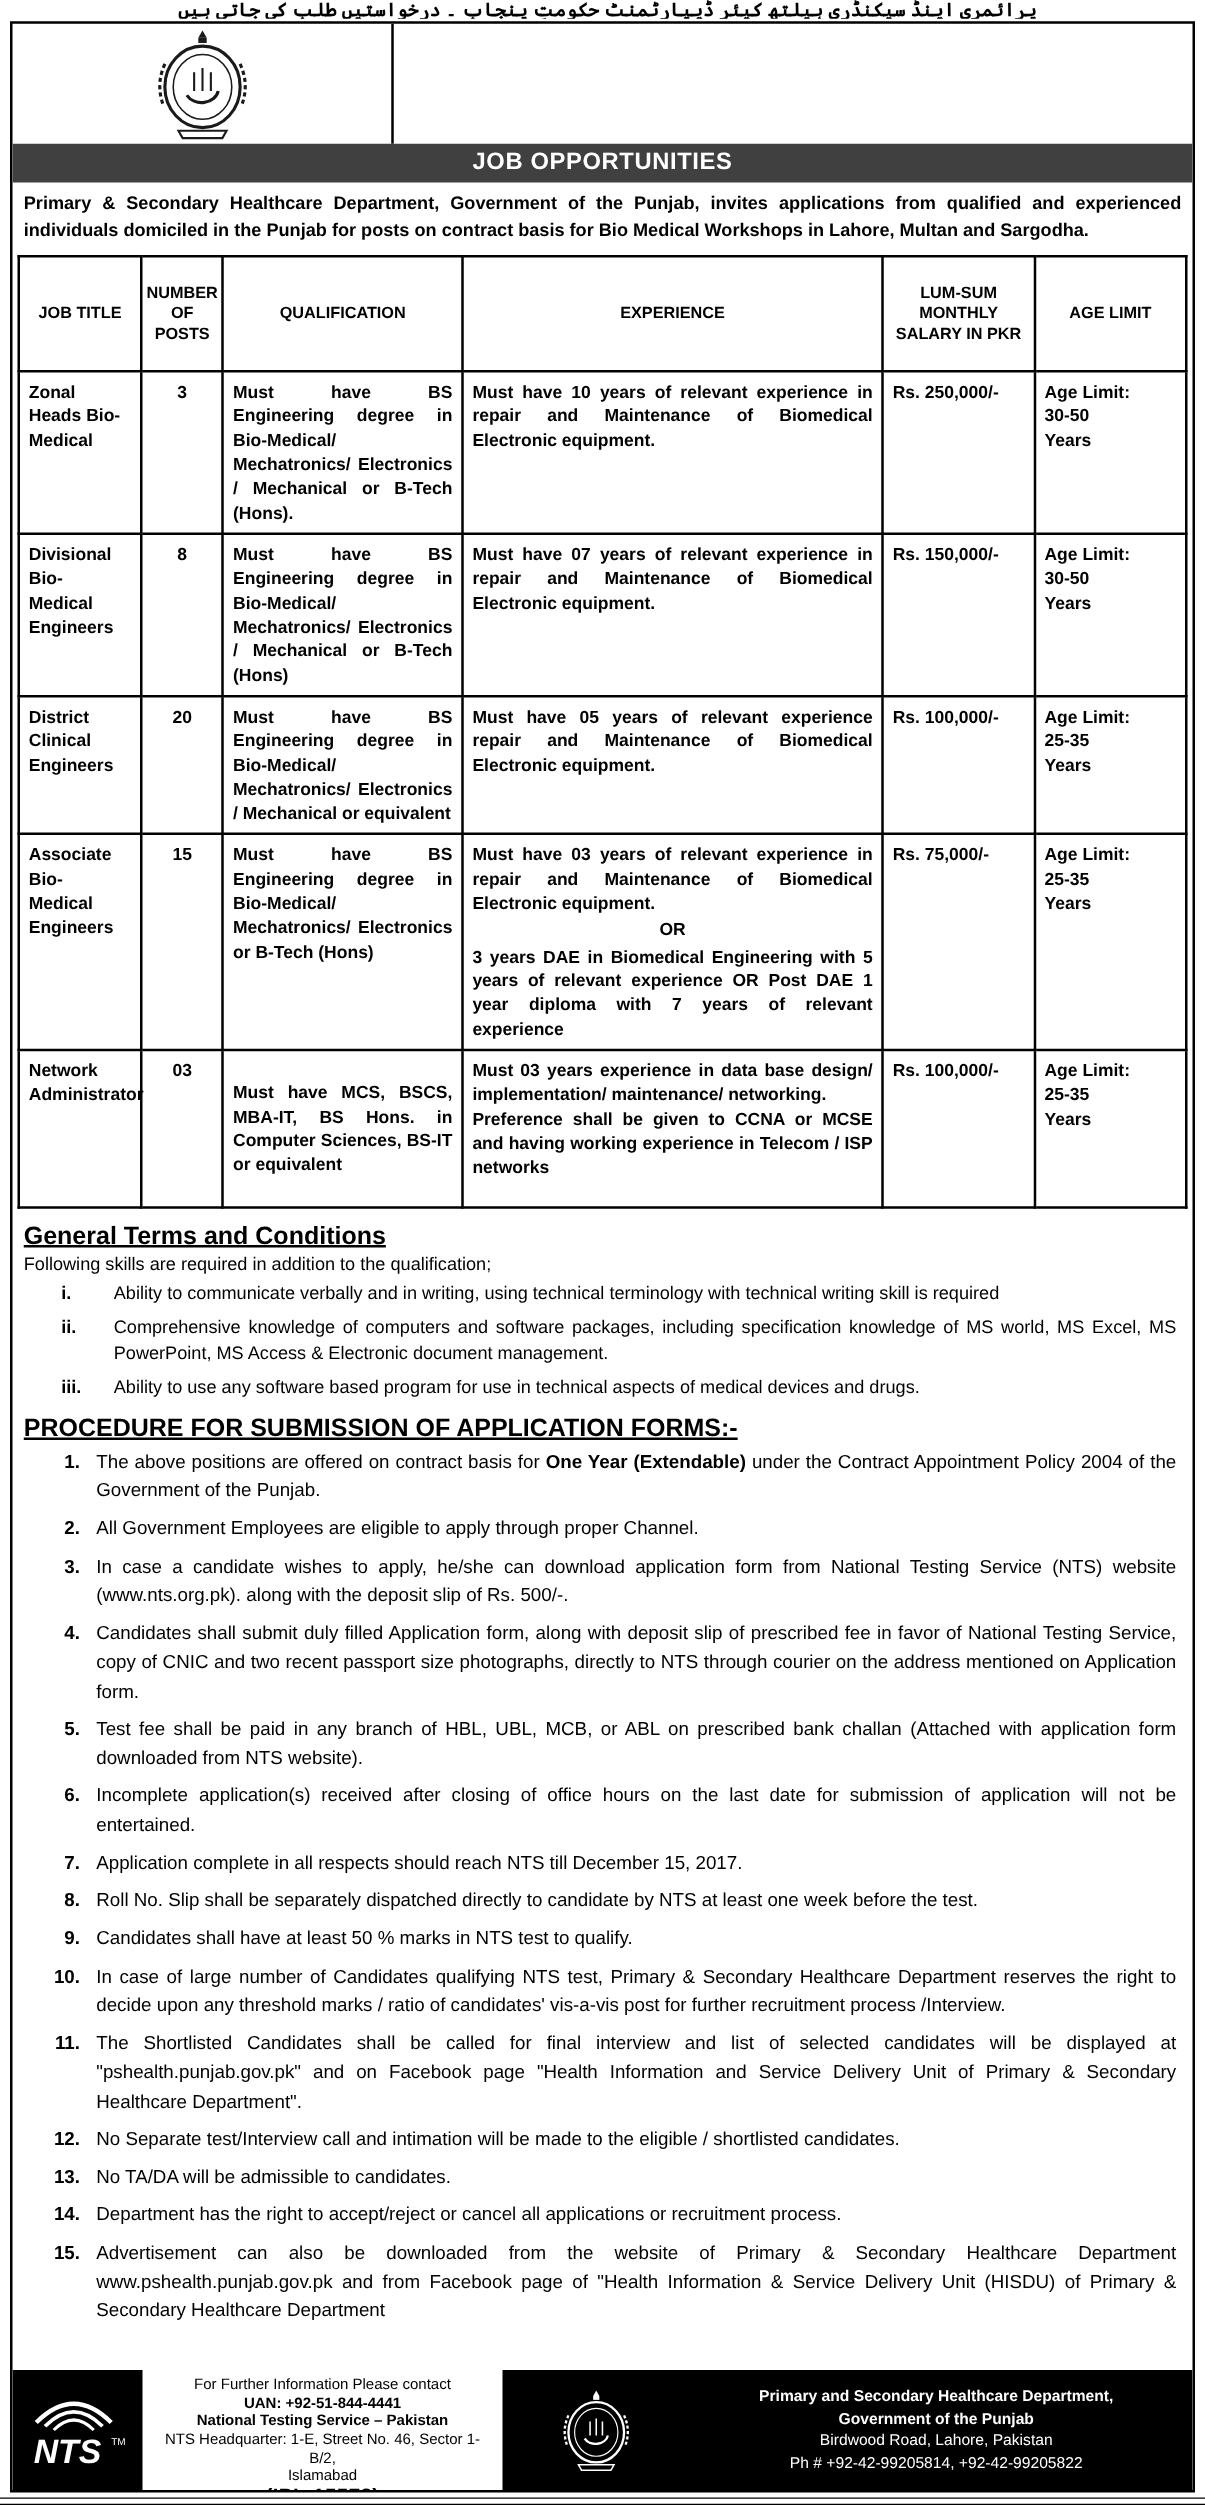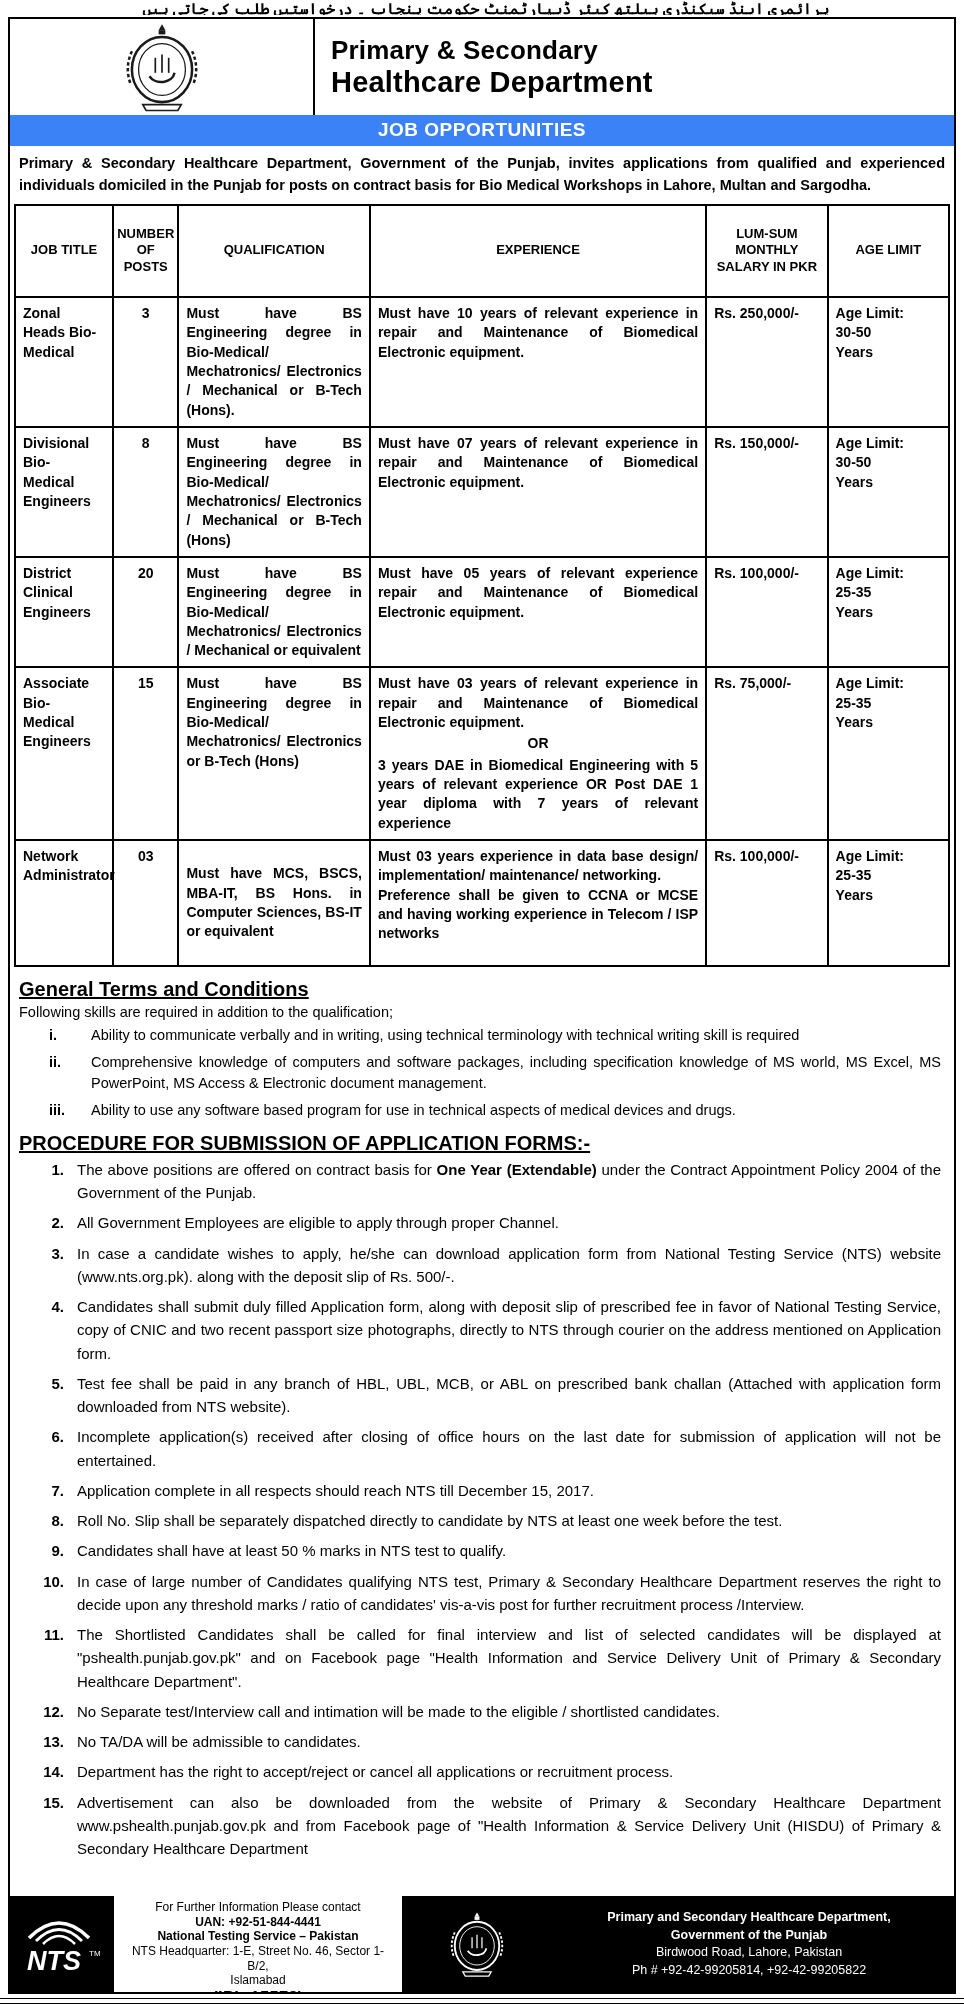--- a/index.html
+++ b/index.html
@@ -27,21 +27,21 @@
     position: absolute; bottom: 0; left: 0; width: 964px; height: 6px;
     border-top: 1.5px solid #000; border-bottom: 1.5px solid #000;
   }
   
   .ad-header { height: 96px; display: flex; flex: 0 0 auto; }
   .logo-cell { flex: 0 0 305px; display: flex; align-items: center; justify-content: center; border-right: 2px solid #000; }
   .title-cell { flex: 1; display: flex; flex-direction: column; justify-content: center; padding-left: 16px; }
   .title1 { font-size: 26px; font-weight: bold; letter-spacing: 0.2px; }
   .title2 { font-size: 29px; font-weight: bold; letter-spacing: 0.2px; }
   .banner {
-    flex: 0 0 auto; background: #3b82f6; color: #fff; text-align: center;
+    flex: 0 0 auto; background: #404040; color: #fff; text-align: center;
     font-weight: bold; font-size: 19px; padding: 4px 0 5px; letter-spacing: 0.5px;
   }
   .intro {
     margin: 7px 9px 5px; font-size: 14.5px; font-weight: bold;
     text-align: justify; line-height: 1.5;
   }
   
   table { border-collapse: collapse; table-layout: fixed; width: calc(100% - 8px); margin: 2px 4px 6px; }
   th, td { border: 2px solid #000; }
   th { font-size: 13px; font-weight: bold; text-align: center; vertical-align: middle; padding: 20px 3px; line-height: 1.3; }
@@ -95,24 +95,20 @@
         <ellipse cx="50" cy="58" rx="28" ry="31" fill="none" stroke="#1a1a1a" stroke-width="1.5"></ellipse>
         <path d="M12 74 Q5 54 15 34" fill="none" stroke="#1a1a1a" stroke-width="3" stroke-dasharray="4 3"></path>
         <path d="M88 74 Q95 54 85 34" fill="none" stroke="#1a1a1a" stroke-width="3" stroke-dasharray="4 3"></path>
         <line x1="42" y1="44" x2="42" y2="62" stroke="#1a1a1a" stroke-width="2"></line>
         <line x1="50" y1="40" x2="50" y2="62" stroke="#1a1a1a" stroke-width="2"></line>
         <line x1="58" y1="44" x2="58" y2="62" stroke="#1a1a1a" stroke-width="2"></line>
         <path d="M35 66 a16 13 0 0 0 30 -4" fill="none" stroke="#1a1a1a" stroke-width="3"></path>
         <path d="M27 100 h46 l-4 7 h-38 z" fill="none" stroke="#1a1a1a" stroke-width="2"></path>
       </svg>
     </div>
-    <div class="title-cell">
-      <div class="title1">Primary &amp; Secondary</div>
-      <div class="title2">Healthcare Department</div>
-    </div>
   </div>
 
   <div class="banner">JOB OPPORTUNITIES</div>
 
   <p class="intro">Primary &amp; Secondary Healthcare Department, Government of the Punjab, invites applications from qualified and experienced individuals domiciled in the Punjab for posts on contract basis for Bio Medical Workshops in Lahore, Multan and Sargodha.</p>
 
   <table>
     <colgroup>
       <col style="width:10.5%">
         <col style="width:7%">

